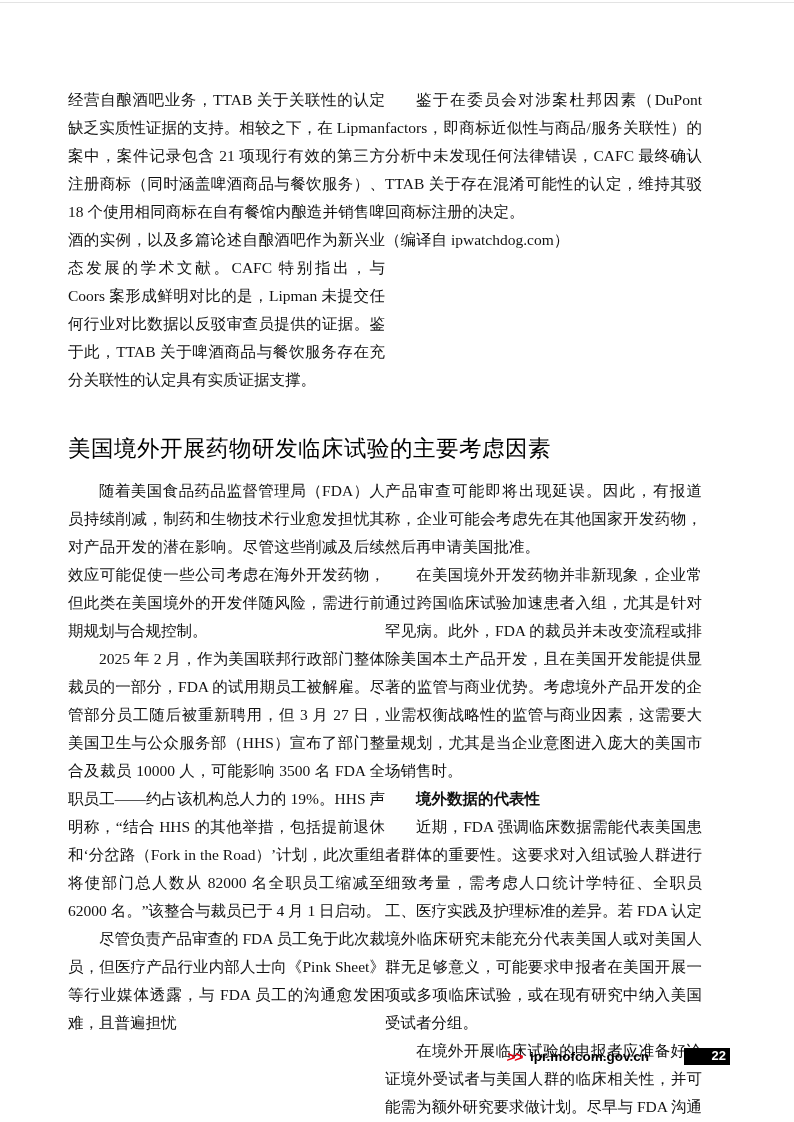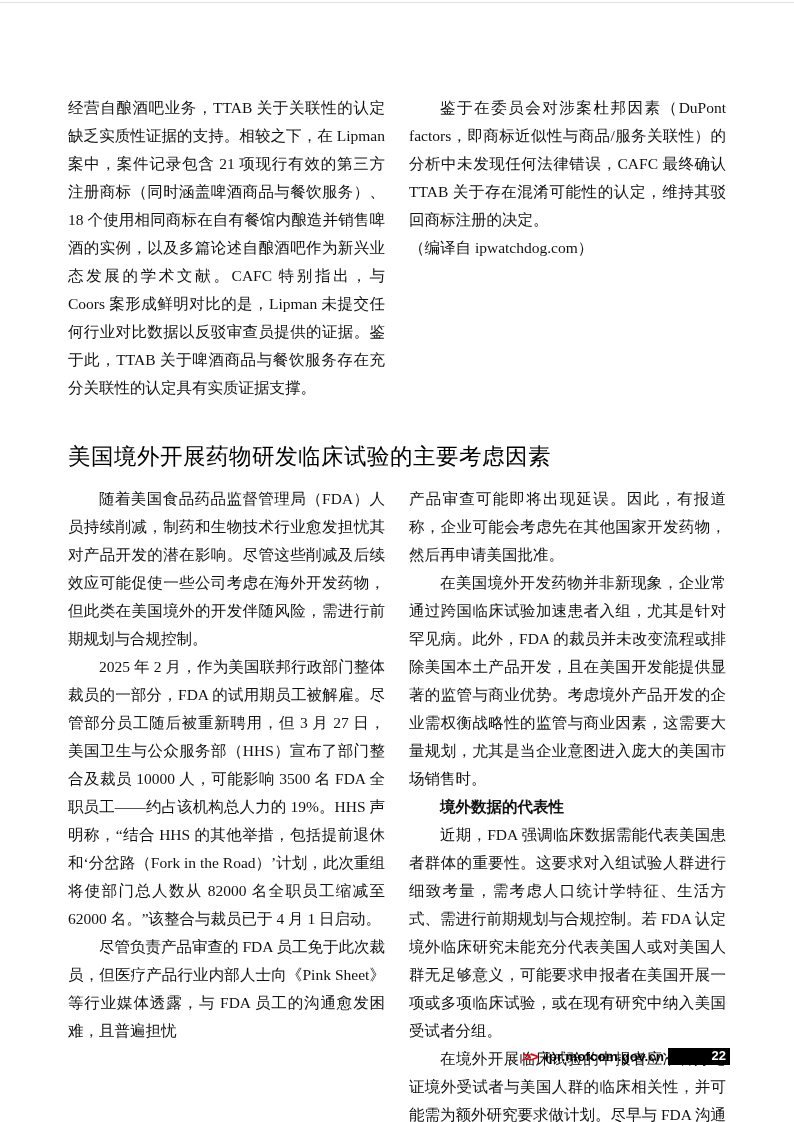--- a/index.html
+++ b/index.html
@@ -20,22 +20,20 @@
   .scan-edge {
     position: absolute;
     top: 2px;
     left: 0;
     width: 100%;
     height: 1px;
     background: #e3e3e3;
   }
   .cols {
     display: flex;
-    gap: 24px;
-    margin-top: 8px;
   }
   .col {
     width: 317px;
     box-sizing: border-box;
   }
   p.body-text {
     margin: 0;
     font-family: "Liberation Serif", "DejaVu Serif", serif;
     font-size: 15.5px;
     line-height: 28px;
@@ -93,23 +91,23 @@
     font-weight: 700;
     font-size: 13.5px;
     color: #000000;
     line-height: 17px;
   }
   .footer .page-badge {
     display: inline-block;
     background: #000000;
     color: #ffffff;
     width: 42px;
-    margin-left: 4px;
+    margin-left: 35px;
     text-align: right;
-    padding: 1px 4px 2px 16px;
+    padding: 1px 4px 2px 0;
     font-size: 13px;
     font-weight: 700;
     line-height: 14px;
   }
 </style>
 </head>
 <body>
 
 <div class="page">
   <div class="scan-edge"></div>
@@ -131,21 +129,21 @@
     <div class="cols">
       <div class="col">
         <p class="body-text">随着美国食品药品监督管理局（FDA）人员持续削减，制药和生物技术行业愈发担忧其对产品开发的潜在影响。尽管这些削减及后续效应可能促使一些公司考虑在海外开发药物，但此类在美国境外的开发伴随风险，需进行前期规划与合规控制。</p>
         <p class="body-text">2025 年 2 月，作为美国联邦行政部门整体裁员的一部分，FDA 的试用期员工被解雇。尽管部分员工随后被重新聘用，但 3 月 27 日，美国卫生与公众服务部（HHS）宣布了部门整合及裁员 10000 人，可能影响 3500 名 FDA 全职员工——约占该机构总人力的 19%。HHS 声明称，“结合 HHS 的其他举措，包括提前退休和‘分岔路（Fork in the Road）’计划，此次重组将使部门总人数从 82000 名全职员工缩减至 62000 名。”该整合与裁员已于 4 月 1 日启动。</p>
         <p class="body-text">尽管负责产品审查的 FDA 员工免于此次裁员，但医疗产品行业内部人士向《Pink Sheet》等行业媒体透露，与 FDA 员工的沟通愈发困难，且普遍担忧</p>
       </div>
       <div class="col">
         <p class="body-text no-indent">产品审查可能即将出现延误。因此，有报道称，企业可能会考虑先在其他国家开发药物，然后再申请美国批准。</p>
         <p class="body-text">在美国境外开发药物并非新现象，企业常通过跨国临床试验加速患者入组，尤其是针对罕见病。此外，FDA 的裁员并未改变流程或排除美国本土产品开发，且在美国开发能提供显著的监管与商业优势。考虑境外产品开发的企业需权衡战略性的监管与商业因素，这需要大量规划，尤其是当企业意图进入庞大的美国市场销售时。</p>
         <h2 class="sub-heading">境外数据的代表性</h2>
-        <p class="body-text">近期，FDA 强调临床数据需能代表美国患者群体的重要性。这要求对入组试验人群进行细致考量，需考虑人口统计学特征、生活方式、需进行前期规划与合规控制。若 FDA 认定境外临床研究未能充分代表美国人或对美国人群无足够意义，可能要求申报者在美国开展一项或多项临床试验，或在现有研究中纳入美国受试者分组。</p>
+        <p class="body-text">近期，FDA 强调临床数据需能代表美国患者群体的重要性。这要求对入组试验人群进行细致考量，需考虑人口统计学特征、全职员工、医疗实践及护理标准的差异。若 FDA 认定境外临床研究未能充分代表美国人或对美国人群无足够意义，可能要求申报者在美国开展一项或多项临床试验，或在现有研究中纳入美国受试者分组。</p>
         <p class="body-text">在境外开展临床试验的申报者应准备好论证境外受试者与美国人群的临床相关性，并可能需为额外研究要求做计划。尽早与 FDA 沟通（在裁员背景</p>
       </div>
     </div>
   </section>
 
   <div class="footer">
     <span class="chevrons" style="color: rgb(230, 0, 18);">&gt;&gt;</span>
     <span class="url">ipr.mofcom.gov.cn</span>
     <span class="page-badge">22</span>
   </div>

